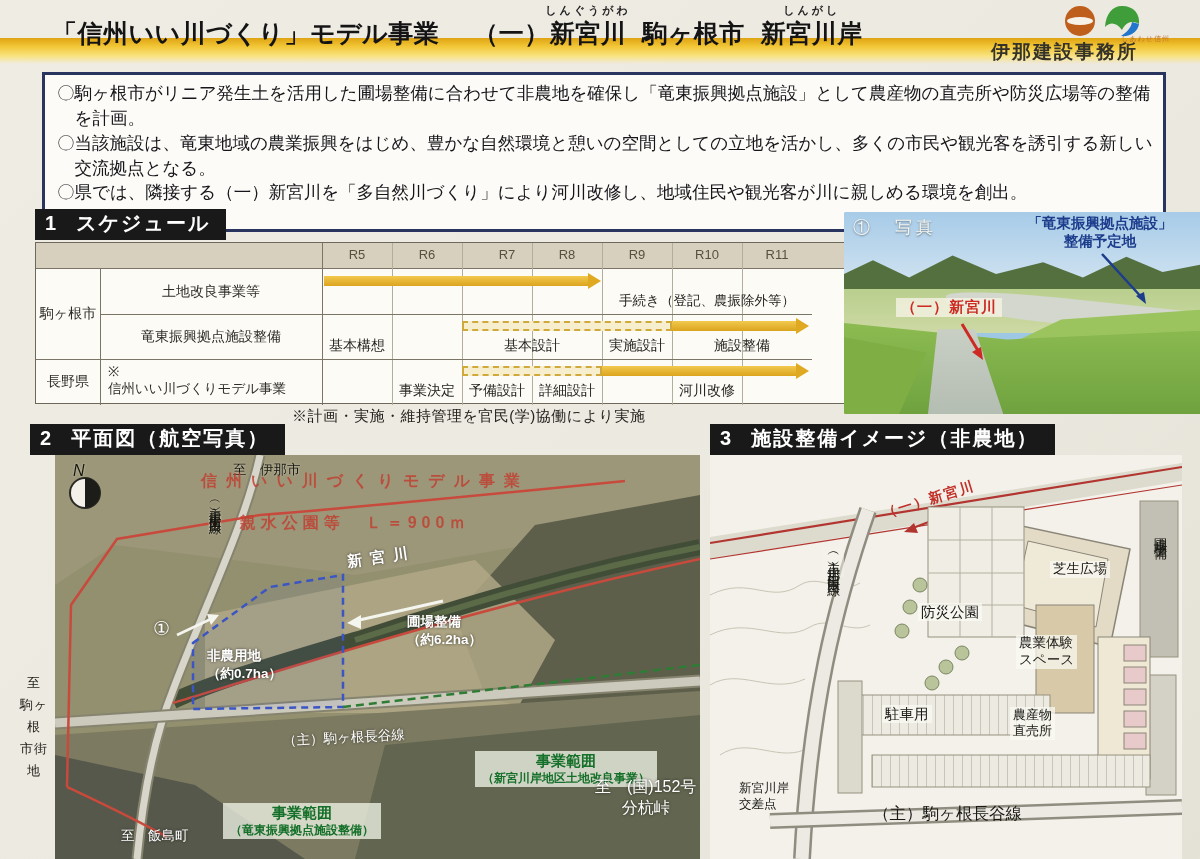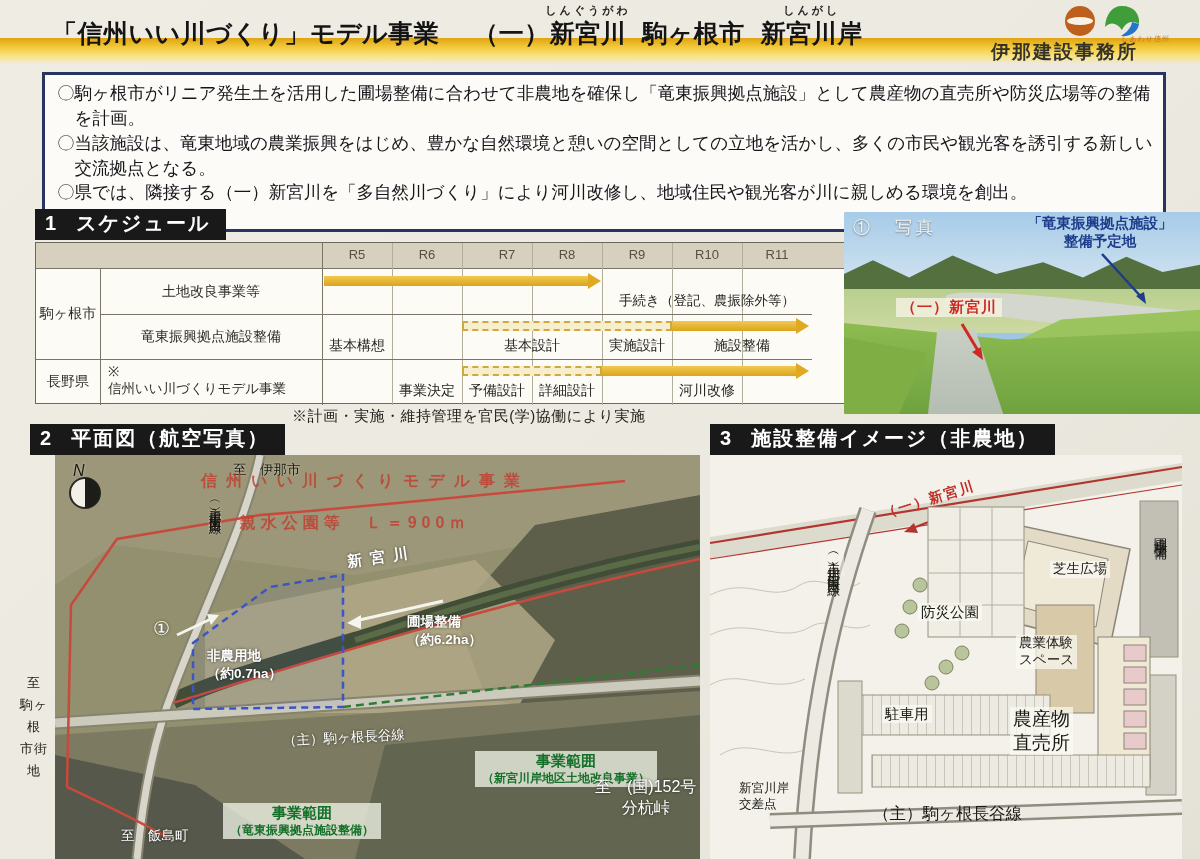--- a/index.html
+++ b/index.html
@@ -329,21 +329,21 @@
       <circle cx="192" cy="176" r="7" fill="#b9c49a" stroke="#7a8560"></circle>
     </svg>
     <div class="sp-label" style="left:168px; top:36px; transform:rotate(-17deg); color:#c03028; font-weight:bold; font-size:14px; letter-spacing:2px; background:none;">（一）新宮川</div>
     <div class="sp-label sp-vert" style="left:112px; top:92px; background:rgba(244,242,234,0.55);">（主）伊那生田飯田線</div>
     <div class="sp-label" style="left:340px; top:106px; font-size:13.5px;">芝生広場</div>
     <div class="sp-label" style="left:306px; top:180px; font-size:13.5px; text-align:left;">
       <div>農業体験</div>
       <div>スペース</div>
     </div>
     <div class="sp-label" style="left:208px; top:148px; font-size:14.5px;">防災公園</div>
-    <div class="sp-label" style="left:300px; top:252px; font-size:19px;">
+    <div class="sp-label" style="left:300px; top:252px; font-size:13px;">
       <div>農産物</div>
       <div>直売所</div>
     </div>
     <div class="sp-label" style="left:172px; top:250px; font-size:14.5px;">駐車用</div>
     <div class="sp-label sp-vert" style="left:438px; top:72px; background:none; font-size:13.5px;">圃場整備</div>
     <div class="sp-label" style="left:26px; top:326px; font-size:12.5px; background:none;">
       <div>新宮川岸</div>
       <div>交差点</div>
     </div>
     <div class="sp-label" style="left:160px; top:348px; font-size:16.5px; background:none; font-weight:500;">（主）駒ヶ根長谷線</div>

